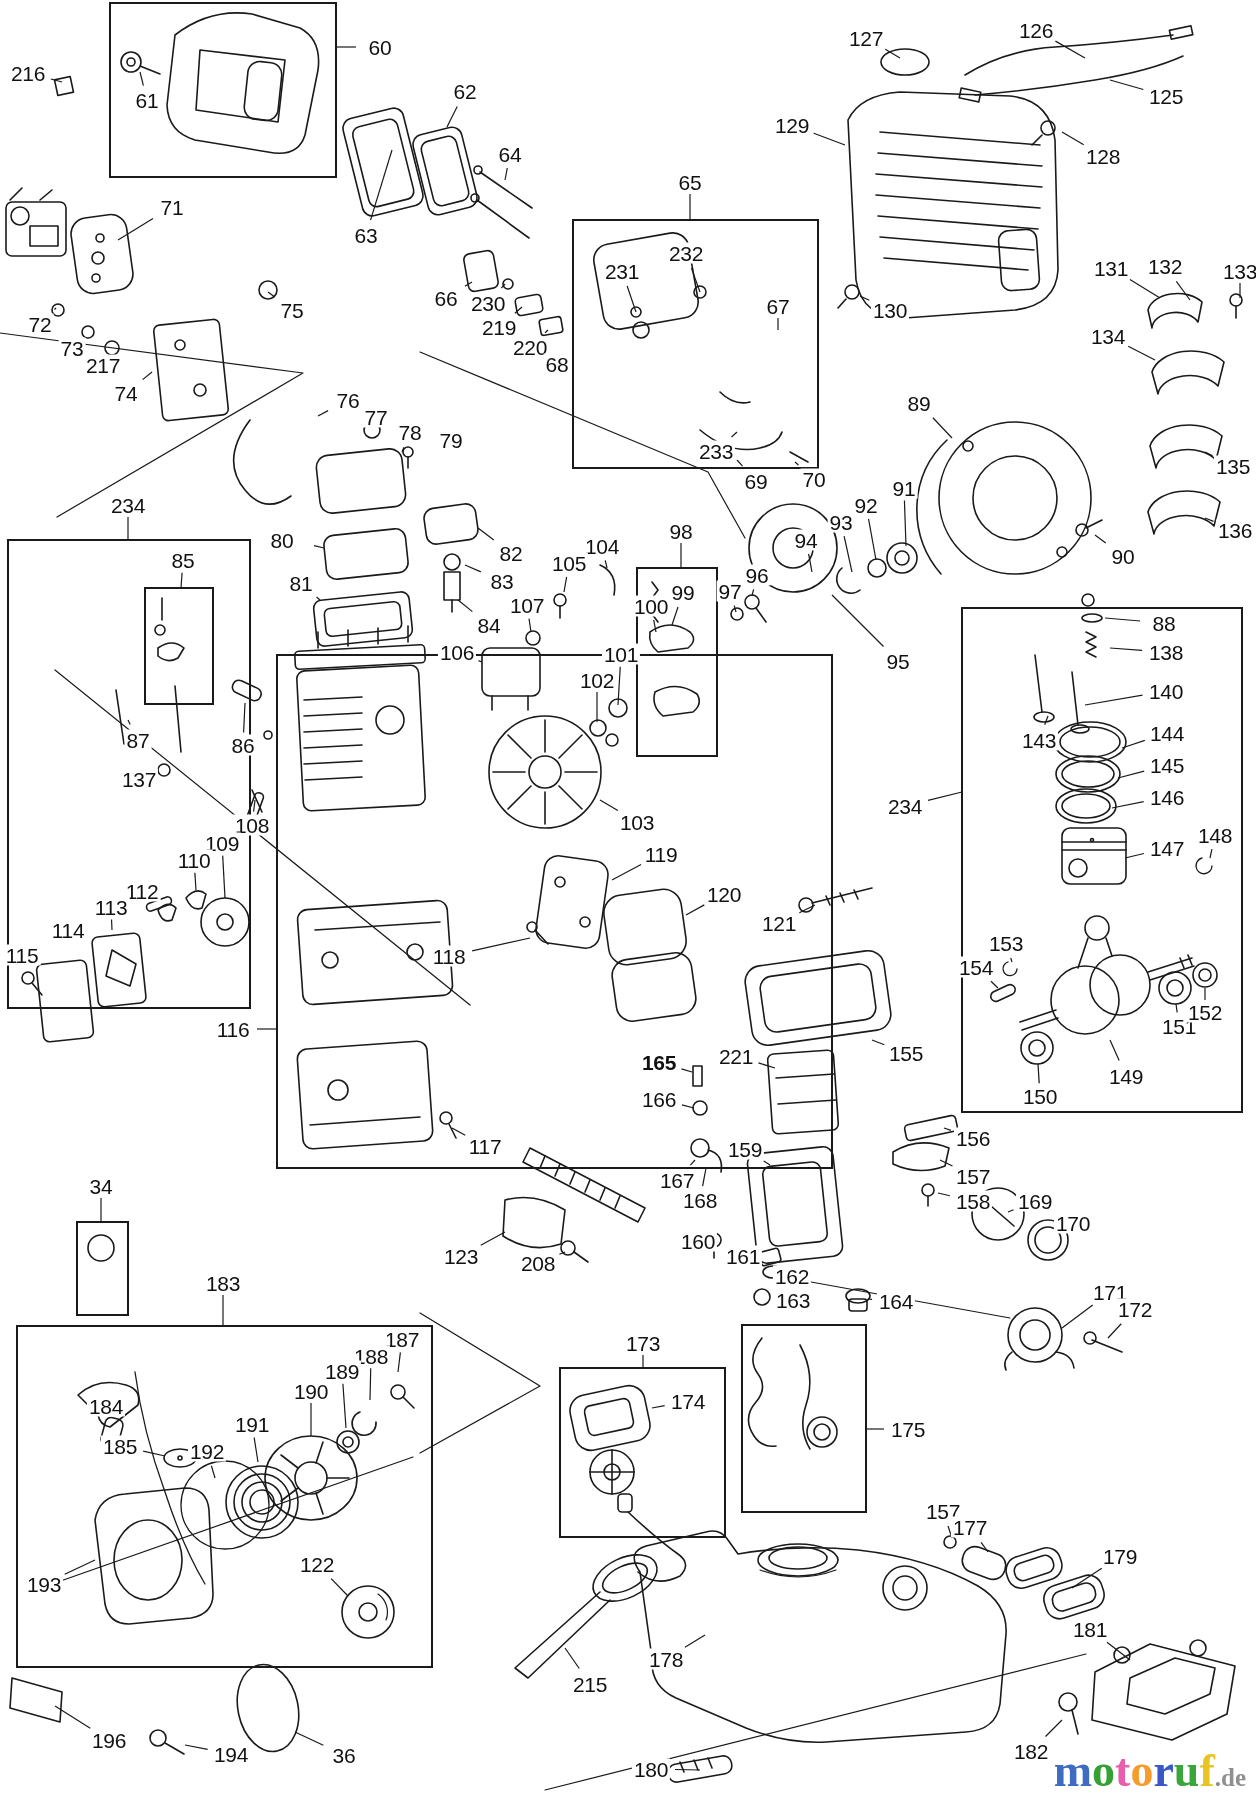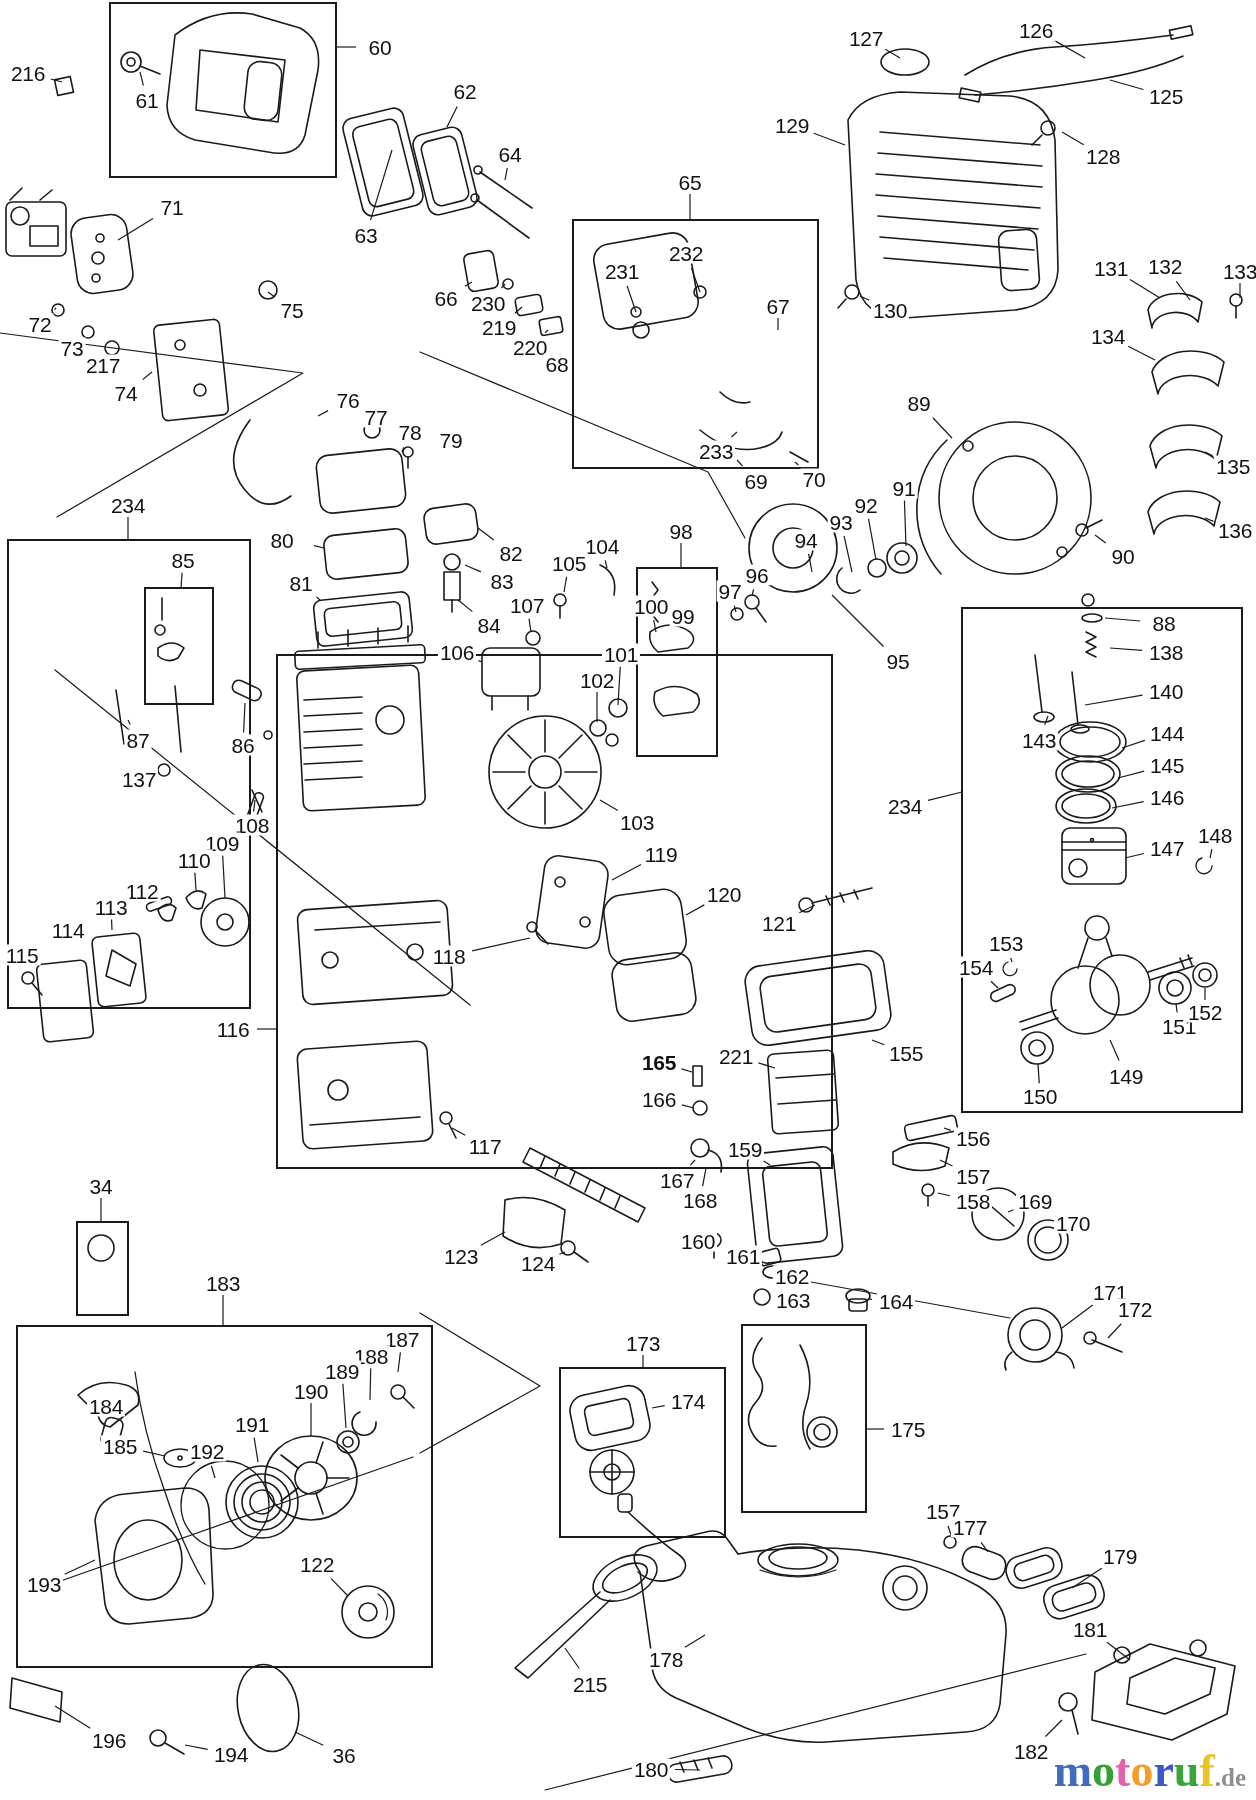--- a/index.html
+++ b/index.html
@@ -644,21 +644,21 @@
     <div class="plabel" style="left: 282px; top: 540px;">80</div>
     <div class="plabel" style="left: 301px; top: 583px;">81</div>
     <div class="plabel" style="left: 183px; top: 560px;">85</div>
     <div class="plabel" style="left: 511px; top: 553px;">82</div>
     <div class="plabel" style="left: 502px; top: 581px;">83</div>
     <div class="plabel" style="left: 489px; top: 625px;">84</div>
     <div class="plabel" style="left: 602px; top: 546px;">104</div>
     <div class="plabel" style="left: 569px; top: 563px;">105</div>
     <div class="plabel" style="left: 527px; top: 605px;">107</div>
     <div class="plabel" style="left: 681px; top: 531px;">98</div>
-    <div class="plabel" style="left: 683px; top: 592px; margin-top: 24px;">99</div>
+    <div class="plabel" style="left: 683px; top: 592px;">99</div>
     <div class="plabel" style="left: 651px; top: 606px;">100</div>
     <div class="plabel" style="left: 730px; top: 591px;">97</div>
     <div class="plabel" style="left: 757px; top: 575px;">96</div>
     <div class="plabel" style="left: 898px; top: 661px;">95</div>
     <div class="plabel" style="left: 1164px; top: 623px;">88</div>
     <div class="plabel" style="left: 1166px; top: 652px;">138</div>
     <div class="plabel" style="left: 1166px; top: 691px;">140</div>
     <div class="plabel" style="left: 1039px; top: 740px;">143</div>
     <div class="plabel" style="left: 1167px; top: 733px;">144</div>
     <div class="plabel" style="left: 1167px; top: 765px;">145</div>
@@ -703,21 +703,21 @@
     <div class="plabel" style="left: 745px; top: 1149px;">159</div>
     <div class="plabel" style="left: 677px; top: 1180px;">167</div>
     <div class="plabel" style="left: 700px; top: 1200px;">168</div>
     <div class="plabel" style="left: 698px; top: 1241px;">160</div>
     <div class="plabel" style="left: 743px; top: 1256px;">161</div>
     <div class="plabel" style="left: 792px; top: 1276px;">162</div>
     <div class="plabel" style="left: 793px; top: 1300px;">163</div>
     <div class="plabel" style="left: 896px; top: 1301px;">164</div>
     <div class="plabel" style="left: 485px; top: 1146px;">117</div>
     <div class="plabel" style="left: 461px; top: 1256px;">123</div>
-    <div class="plabel" style="left: 538px; top: 1263px;">124</div>
+    <div class="plabel" style="left: 538px; top: 1263px;">208</div>
     <div class="plabel" style="left: 101px; top: 1186px;">34</div>
     <div class="plabel" style="left: 223px; top: 1283px;">183</div>
     <div class="plabel" style="left: 1110px; top: 1292px;">171</div>
     <div class="plabel" style="left: 1135px; top: 1309px;">172</div>
     <div class="plabel" style="left: 643px; top: 1343px;">173</div>
     <div class="plabel" style="left: 688px; top: 1401px;">174</div>
     <div class="plabel" style="left: 908px; top: 1429px;">175</div>
     <div class="plabel" style="left: 402px; top: 1339px;">187</div>
     <div class="plabel" style="left: 371px; top: 1356px;">188</div>
     <div class="plabel" style="left: 342px; top: 1371px;">189</div>

